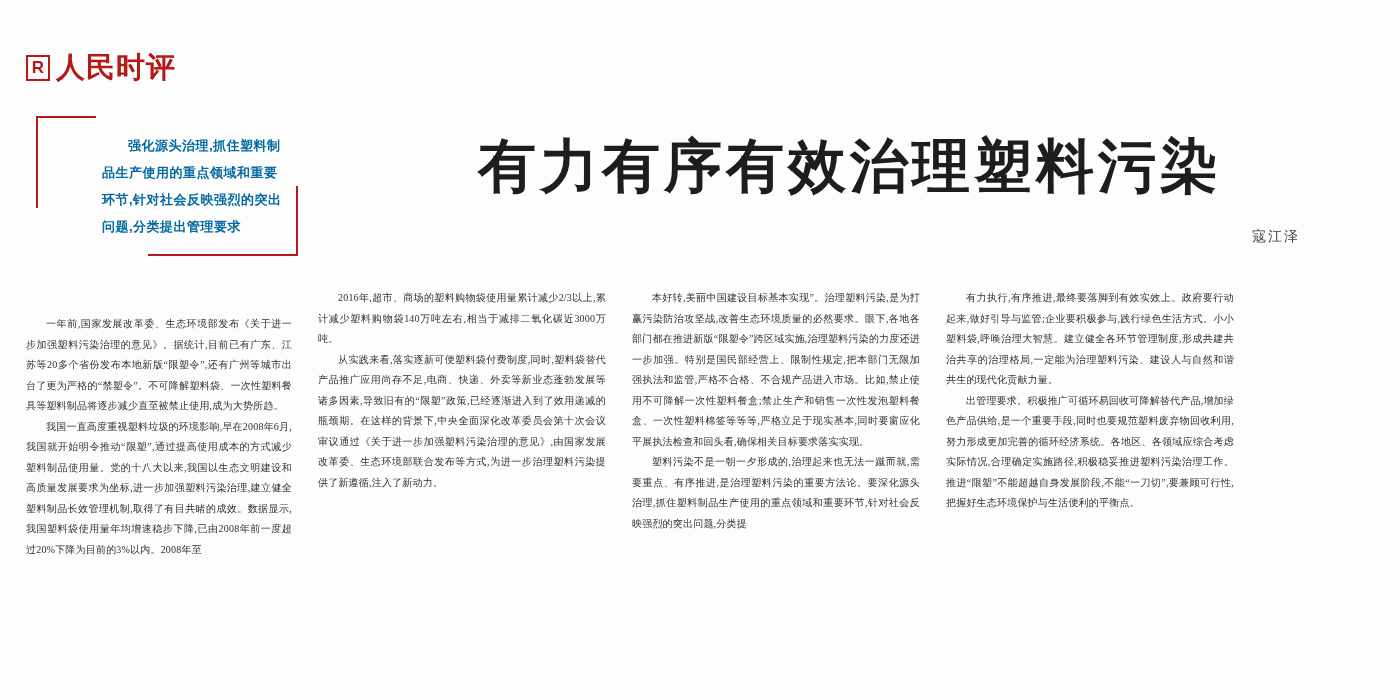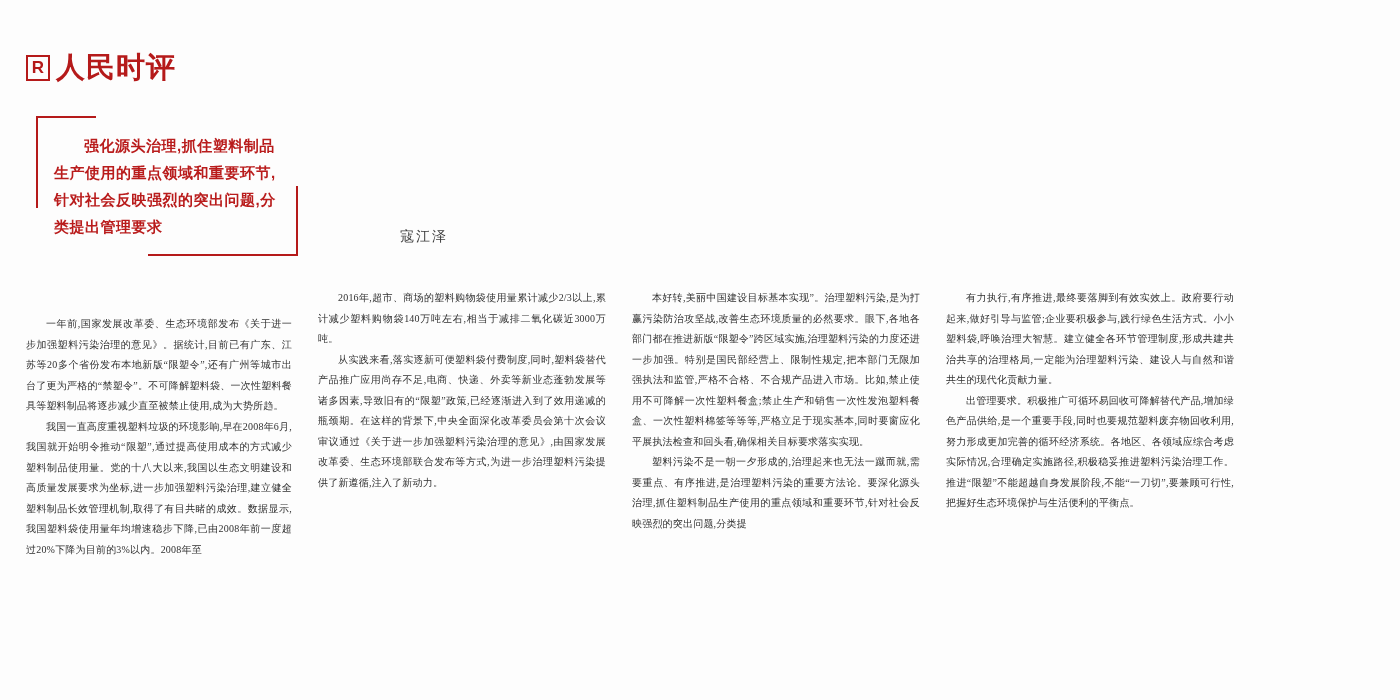--- a/index.html
+++ b/index.html
@@ -61,43 +61,44 @@
     font-weight: bold;
     letter-spacing: 4px;
     color: #1d1d1d;
     font-family: "Liberation Sans", sans-serif;
   }
   .byline {
     position: absolute;
     left: 400px;
     top: 228px;
     width: 900px;
-    text-align: left;
+    text-align: right;
     font-size: 14px;
     color: #3b3b3b;
     letter-spacing: 2px;
   }
 
   
   .pullquote {
     position: absolute;
     left: 36px;
     top: 116px;
     width: 262px;
     box-sizing: border-box;
     padding: 16px 14px 16px 18px;
   }
   .pullquote .pq-text {
-    font-size: 15px;
+    font-size: 13px;
     line-height: 27px;
     font-weight: bold;
-    color: #b91c1c;
+    color: #0369a1;
     text-indent: 2em;
     letter-spacing: 0.5px;
     font-family: "Liberation Sans", sans-serif;
+    margin-left: 48px;
   }
   .pq-bracket-tl {
     position: absolute;
     left: 0;
     top: 0;
     width: 60px;
     height: 92px;
     border-left: 2px solid #b51a1a;
     border-top: 2px solid #b51a1a;
     box-sizing: border-box;
@@ -142,20 +143,21 @@
 </head>
 <body>
 
 <div class="page">
 
   <div class="masthead">
     <span class="masthead-mark">R</span>
     <span class="masthead-title">人民时评</span>
   </div>
 
+  <div class="headline">有力有序有效治理塑料污染</div>
   <div class="byline">寇江泽</div>
 
   <div class="pullquote">
     <span class="pq-bracket-tl"></span>
     <span class="pq-bracket-br"></span>
     <div class="pq-text">强化源头治理,抓住塑料制品生产使用的重点领域和重要环节,针对社会反映强烈的突出问题,分类提出管理要求</div>
   </div>
 
   <div class="columns">
 

